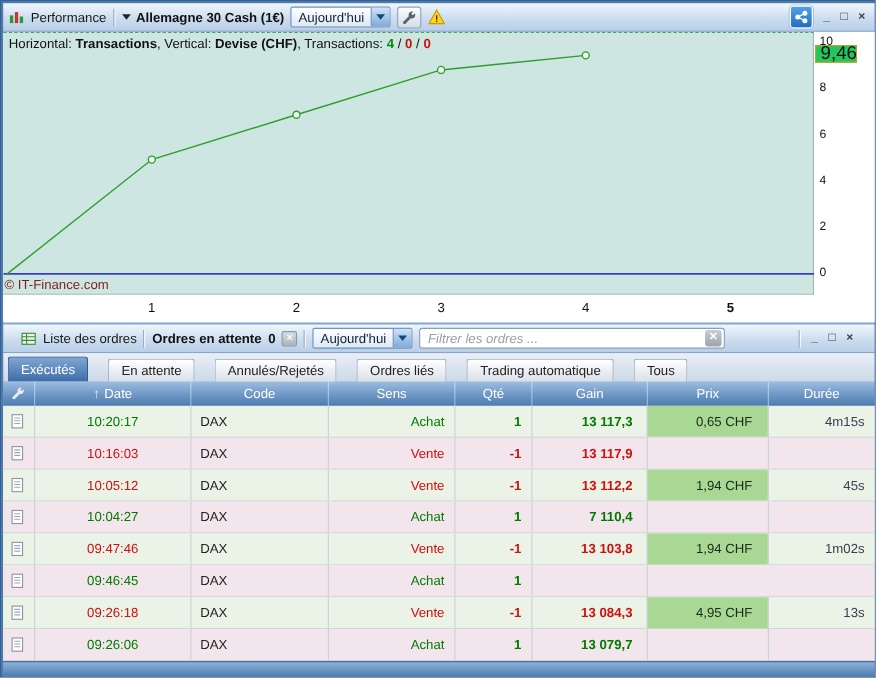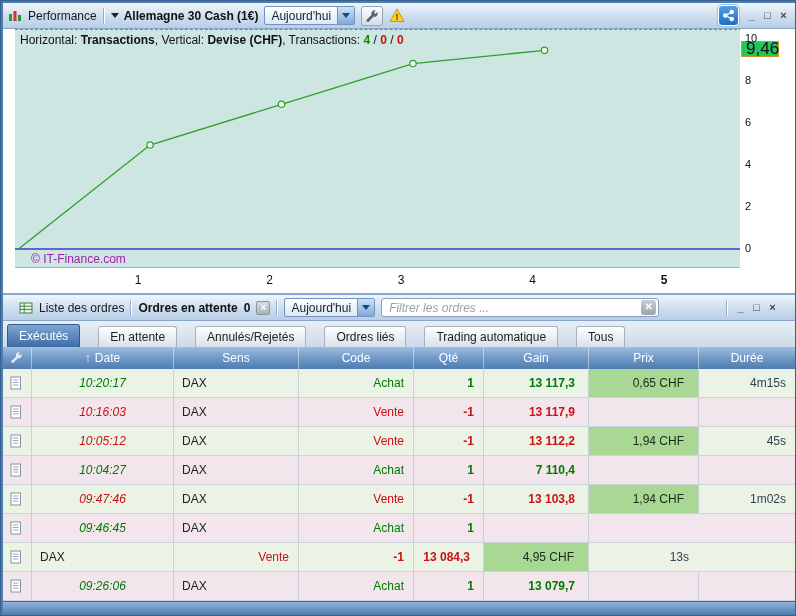--- a/index.html
+++ b/index.html
@@ -30,26 +30,26 @@
   .win-btn { width:13px; height:14px; text-align:center; font-size:11px; line-height:13px; color:#444; font-weight:bold; }
 
   .share-btn { width:21px; height:21px; border-radius:4px; background:linear-gradient(#53a0e8,#1f6fc0);
     border:1px solid #ffffff; box-shadow:0 0 0 1px #9cc2e4; display:flex; align-items:center; justify-content:center; }
 
   .spacer { flex:1; }
 
   
   .chart-zone { position:absolute; left:0; top:26px; width:792px; height:264px; background:#fff; }
   .plot { position:absolute; left:0; top:0; width:737px; height:239px; background:#cee6e1;
-    border-top:1px dashed #4ea44e; border-bottom:1px solid #9fb8b4; border-right:1px solid #9fb8b4;margin-left:12px; }
+    border-top:1px dashed #4ea44e; border-bottom:1px solid #9fb8b4; border-right:1px solid #9fb8b4; }
   .plot svg { position:absolute; left:0; top:0; }
   .chart-header { position:absolute; left:0; top:0; width:737px; padding:3px 0 0 5px; font-size:12px; color:#111; white-space:nowrap; }
   .chart-header b.green { color:#0a8a0a; }
   .chart-header b.red { color:#cc1111; }
-  .watermark { position:absolute; left:16px; bottom:1px; font-size:12px; color:#a21caf; }
+  .watermark { position:absolute; left:1px; bottom:1px; font-size:12px; color:#7f1d1d; }
 
   .y-axis { position:absolute; left:737px; top:0; width:55px; height:264px; background:#fff; }
   .ytick { position:absolute; left:5px; font-size:11px; color:#111; line-height:14px; }
   .cur-badge { position:absolute; left:1px; width:38px; height:16px; background:#22c55e; border:1px solid #c99e22;
     font-size:17px; line-height:14px; padding-left:4px; color:#111; }
 
   .x-axis { position:absolute; left:0; top:239px; width:737px; height:25px; background:#fff; }
   .xtick { position:absolute; top:5px; width:22px; text-align:center; font-size:12px; color:#111; }
   .xtick:last-child { font-weight:bold; }
 
@@ -83,21 +83,21 @@
   .th { display:flex; align-items:center; justify-content:center; font-size:12px; border-left:1px solid rgba(255,255,255,0.45); height:22px; }
   .th:first-child { border-left:none; }
   .sort-arrow { color:#e4edf8; font-weight:bold; margin-right:4px; }
 
   .tbody { position:absolute; left:0; top:366px; width:792px; height:232px; background:#fff; }
   .trow { height:29px; border-bottom:1px solid #ccd3da; }
   .trow.even { background:#eaf3e5; }
   .trow.odd  { background:#f2e6ec; }
   .td { display:flex; align-items:center; font-size:12px; border-left:1px solid #c9d0d8; height:28px; color:#222; }
   .td:first-child { border-left:none; justify-content:center; }
-  .c-date { justify-content:center;font-style:italic; }
+  .c-date { justify-content:center; }
   .c-code { padding-left:8px; }
   .c-sens, .c-qte, .c-prix, .c-duree { justify-content:flex-end; padding-right:9px; }
   .c-prix { padding-right:13px; font-weight:bold; }
   .c-qte { font-weight:bold; }
   .c-gain { justify-content:flex-end; padding-right:14px; }
   .c-gain.has-gain { background:#a9d894; color:#1a2a1a; }
   .c-duree { color:#33424f; }
   .trow.buy  .side-colored { color:#007a00; }
   .trow.sell .side-colored { color:#cc1111; }
 
@@ -257,24 +257,24 @@
         <svg viewBox="0 0 14 14" width="13" height="13">
               <path d="M12.2 3.1 10.4 4.9 8.9 3.4 10.7 1.6 A3.2 3.2 0 0 0 6.6 5.8 L2.4 10 a1.5 1.5 0 1 0 1.9 1.9 L8.5 7.7 a3.2 3.2 0 0 0 3.7-4.6 Z" fill="#e6edf6"></path>
             </svg>
       </span>
     </div>
     <div class="th">
           <span class="sort-arrow">↑</span>
           <span>Date</span>
         </div>
     <div class="th">
+          <span>Code</span>
+        </div>
+    <div class="th">
           <span>Sens</span>
-        </div>
-    <div class="th">
-          <span>Code</span>
         </div>
     <div class="th">
           <span>Qté</span>
         </div>
     <div class="th">
           <span>Gain</span>
         </div>
     <div class="th">
           <span>Prix</span>
         </div>
@@ -401,20 +401,21 @@
     <div class="td c-icon">
       <span class="icon-14">
         <svg viewBox="0 0 12 14" width="12" height="14">
                 <rect x="1" y="1" width="9.5" height="12" fill="#ffffff" stroke="#8a94a0"></rect>
                 <line x1="3" y1="4" x2="8.5" y2="4" stroke="#9aa6c0"></line>
                 <line x1="3" y1="6.5" x2="8.5" y2="6.5" stroke="#9aa6c0"></line>
                 <line x1="3" y1="9" x2="8.5" y2="9" stroke="#9aa6c0"></line>
               </svg>
       </span>
     </div>
+    <div class="td c-date side-colored">09:26:18</div>
     <div class="td c-code">DAX</div>
     <div class="td c-sens side-colored">Vente</div>
     <div class="td c-qte side-colored">-1</div>
     <div class="td c-prix side-colored">13 084,3</div>
     <div class="td c-gain has-gain">4,95 CHF</div>
     <div class="td c-duree">13s</div>
   </div>
         <div class="trow grid-cols odd buy">
     <div class="td c-icon">
       <span class="icon-14">

